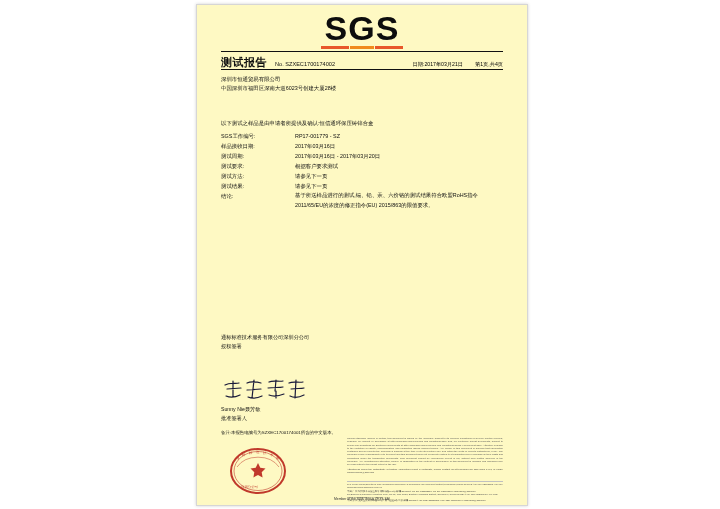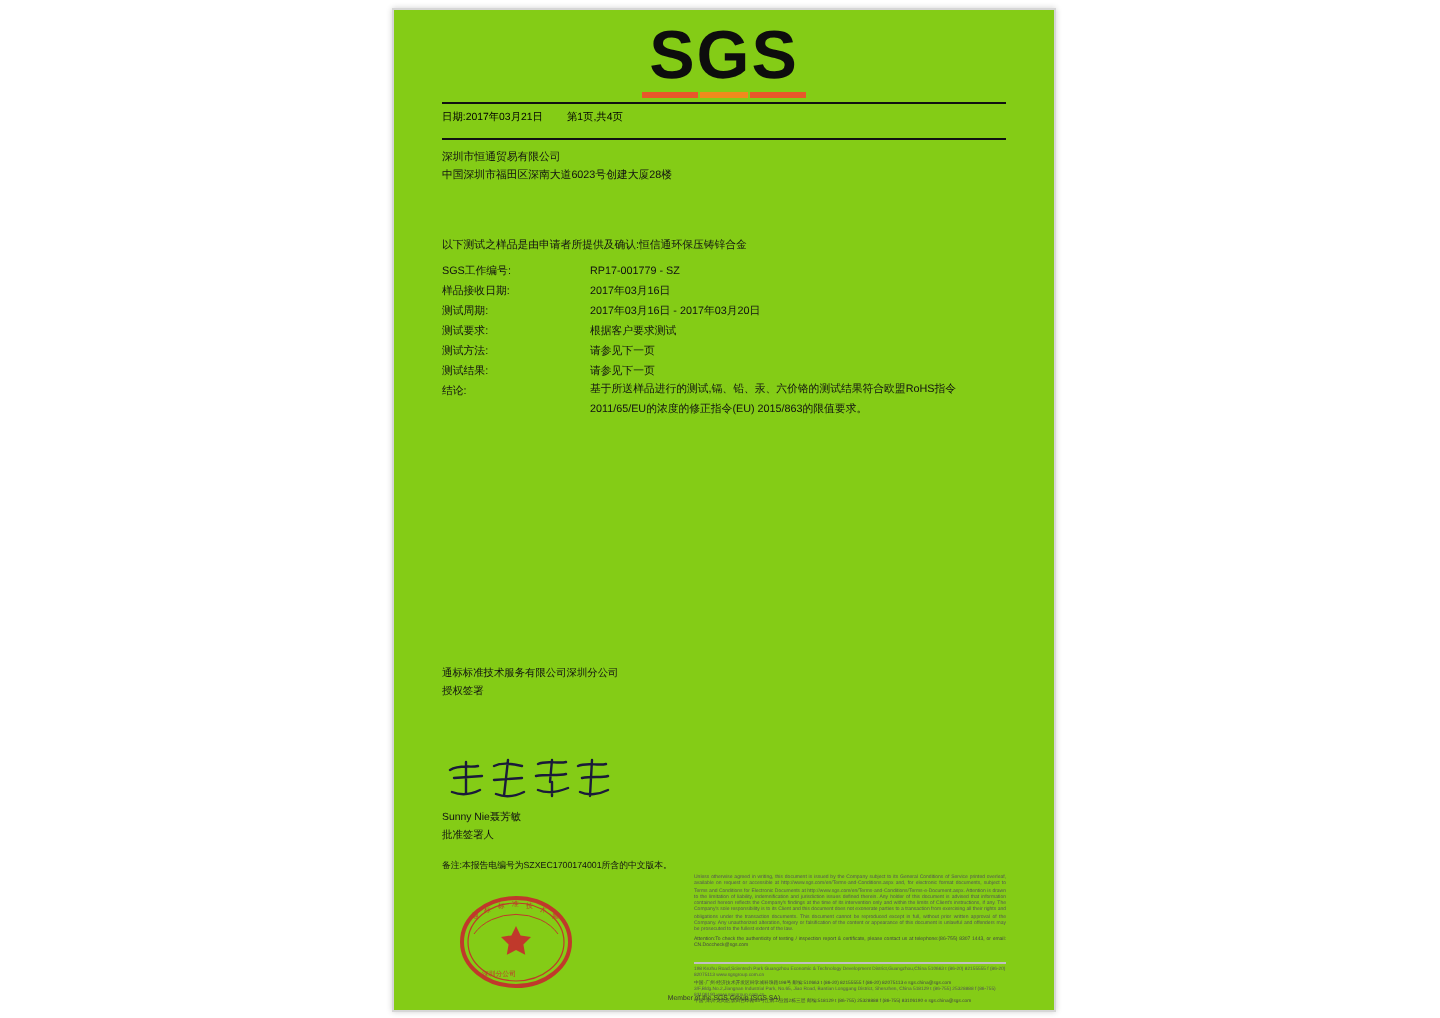--- a/index.html
+++ b/index.html
@@ -18,21 +18,21 @@
     width: 720px;
     height: 509px;
     background: #ffffff;
   }
   .sheet {
     position: absolute;
     left: 196px;
     top: 4px;
     width: 330px;
     height: 500px;
-    background: #84cc16;
+    background: #fef9c3;
     border: 1px solid #d6d6d6;
     box-shadow: 0 0 3px rgba(0,0,0,0.18);
     overflow: hidden;
   }
 
   
   .logo-wrap {
     position: absolute;
     left: 0;
     top: 6px;
@@ -260,20 +260,24 @@
         <span>SGS</span>
         <span class="bar b1"></span>
         <span class="bar b2"></span>
         <span class="bar b3"></span>
       </span>
     </div>
 
     <div class="divider"></div>
 
     <div class="title-row">
+      <div class="title-left">
+        <span class="doc-title">测试报告</span>
+        <span class="title-no">No. SZXEC1700174002</span>
+      </div>
       <div class="title-right">
         <span>日期:2017年03月21日</span>
         <span>第1页,共4页</span>
       </div>
     </div>
     <div class="rule2"></div>
 
     <div class="company">
       <div>深圳市恒通贸易有限公司</div>
       <div>中国深圳市福田区深南大道6023号创建大厦28楼</div>

